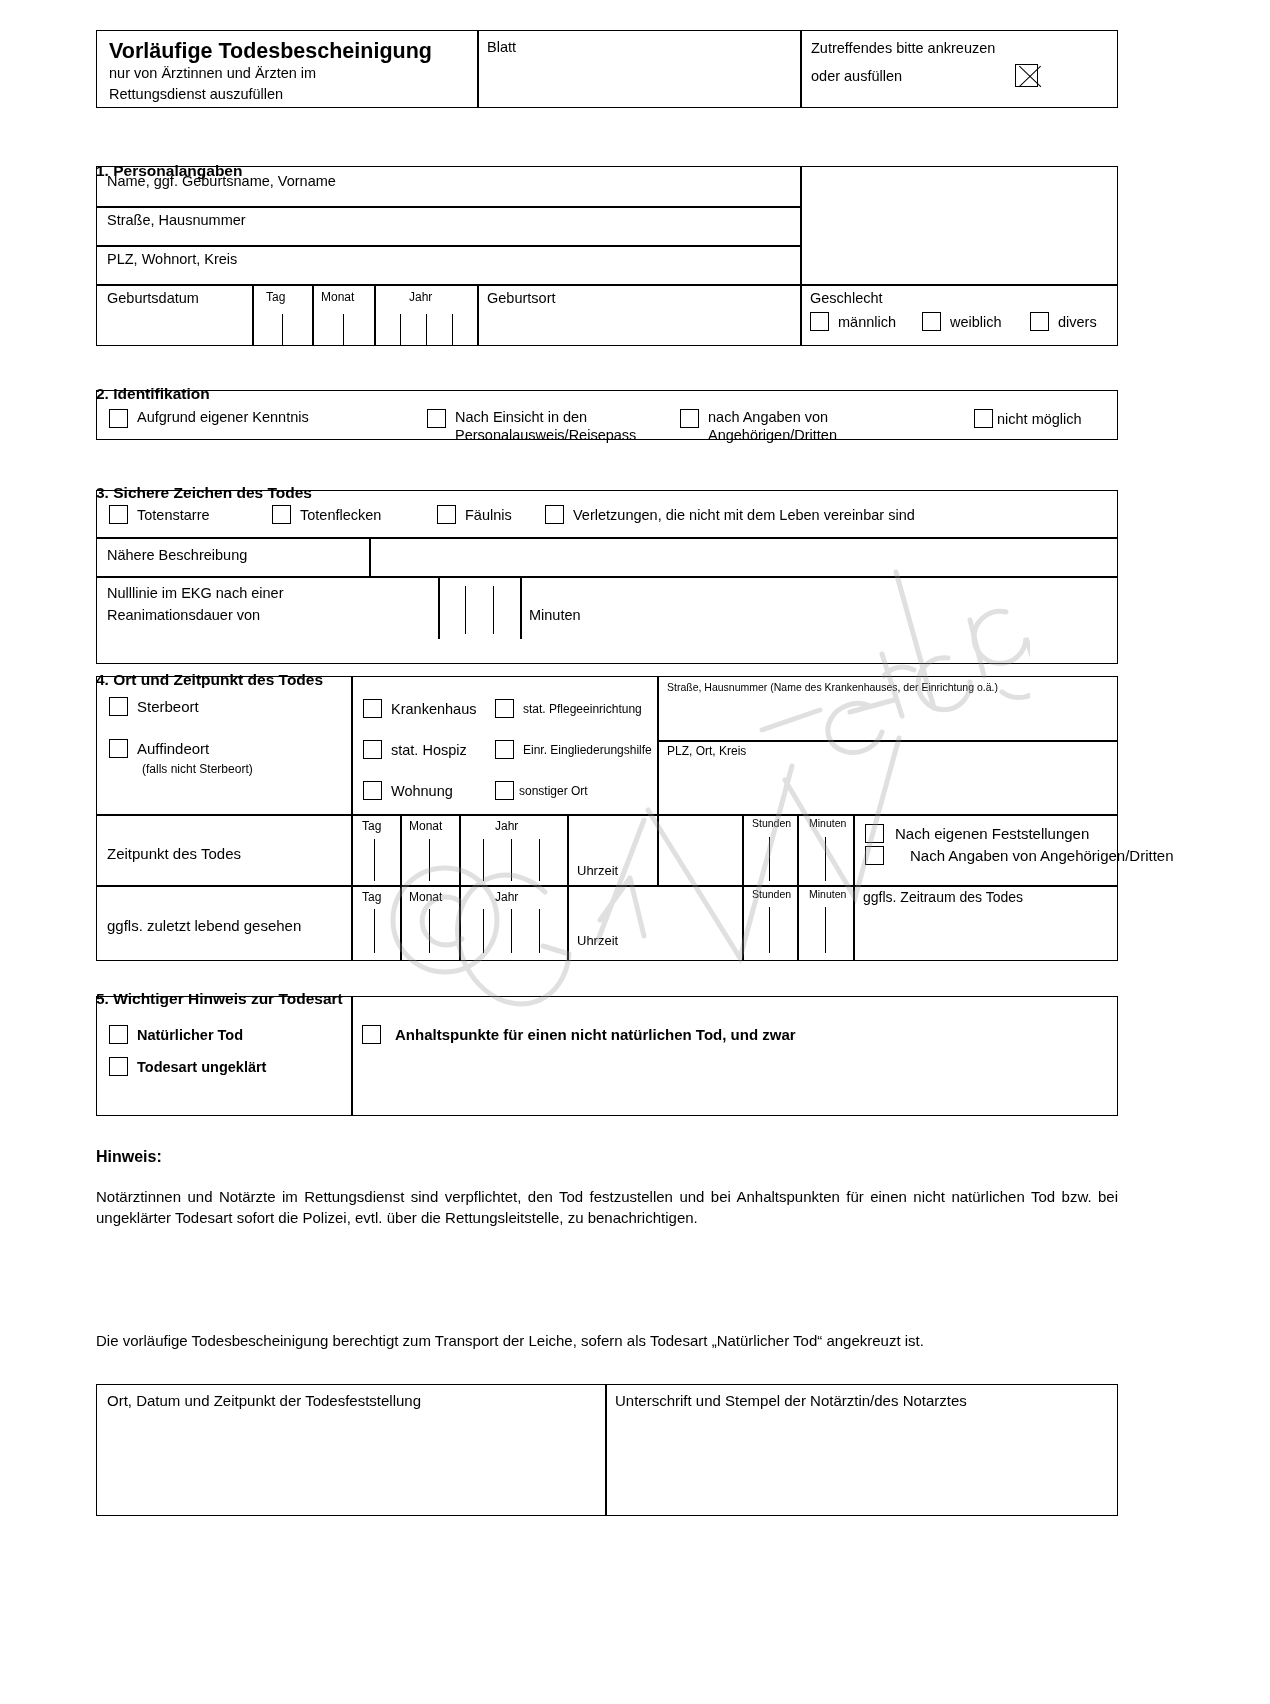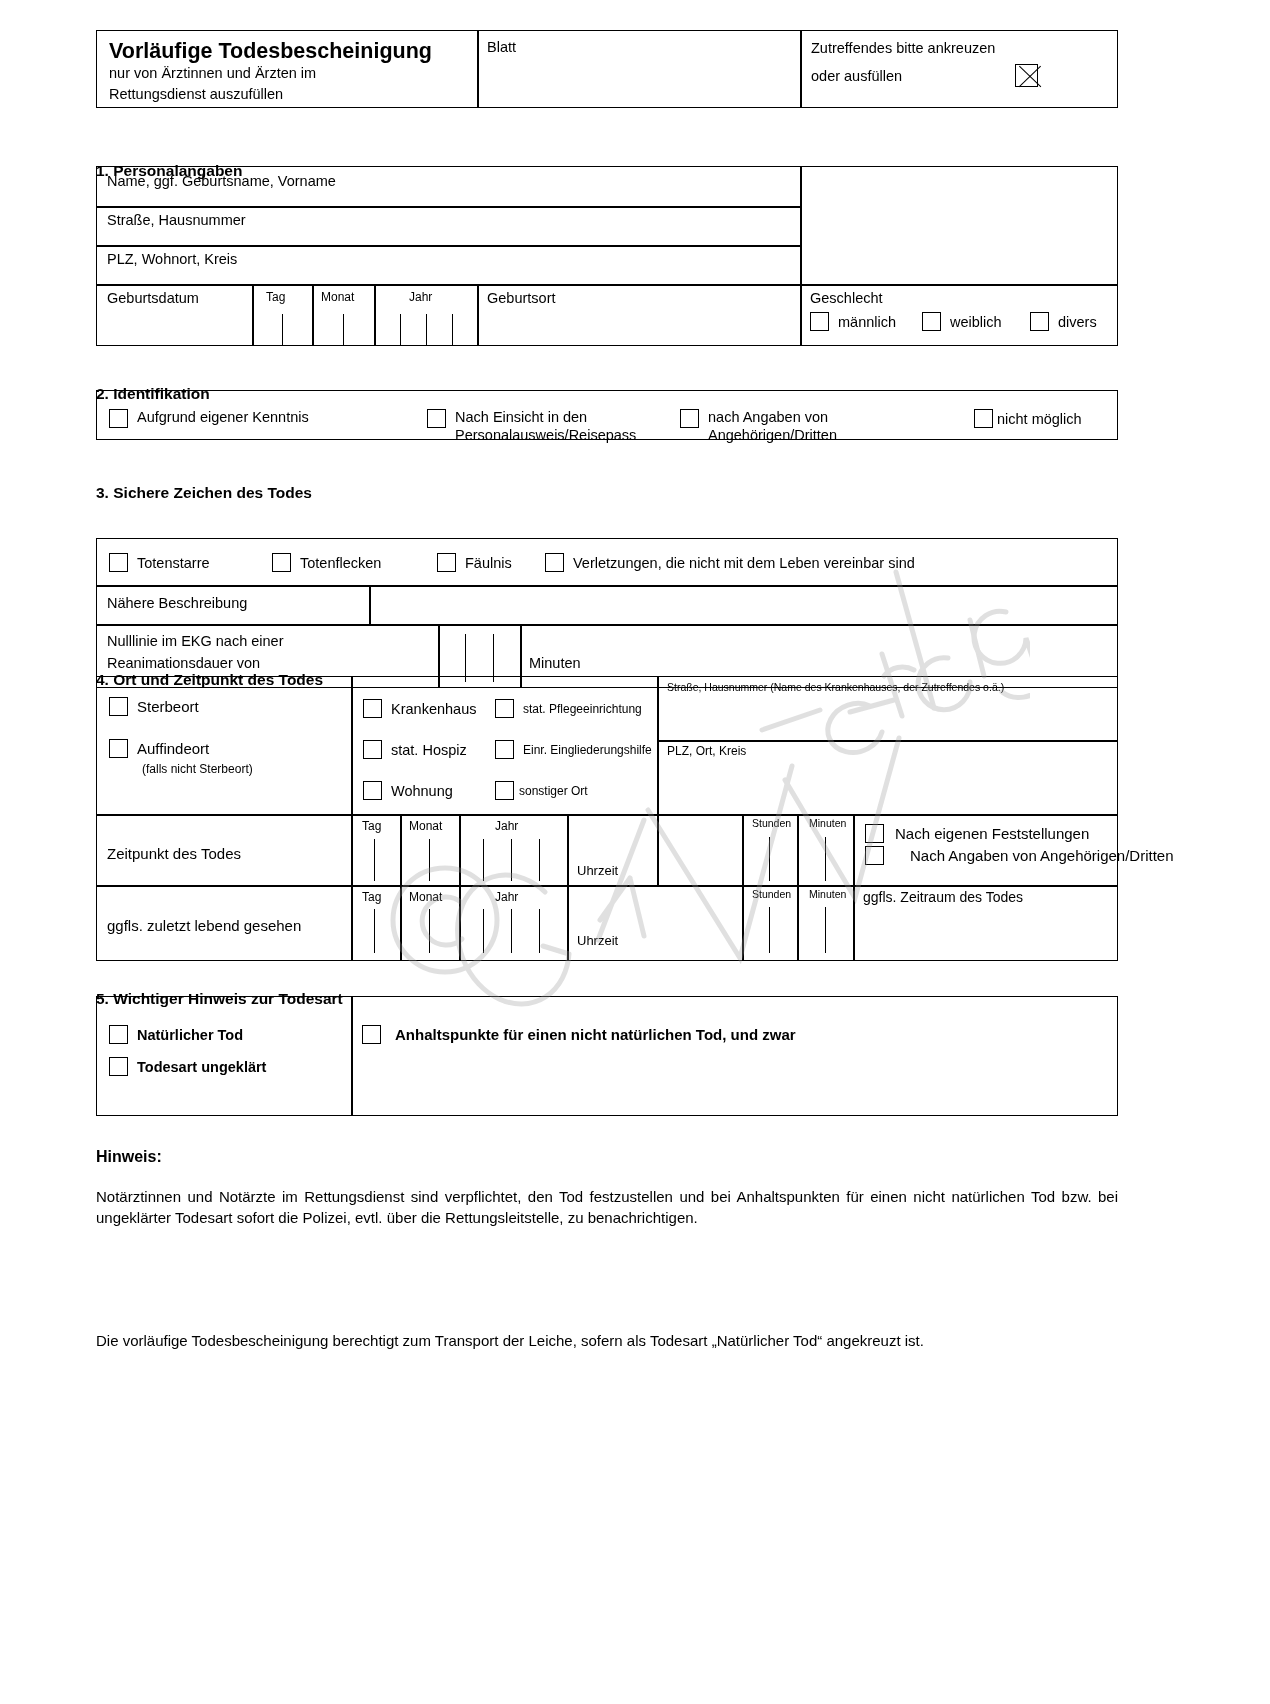--- a/index.html
+++ b/index.html
@@ -255,21 +255,21 @@
     </div>
 
     <div class="cb-row" style="left:877px;top:18px;gap:4px;" data-name="identification-option-4">
       <span class="cb" data-name="checkbox-not-possible"></span>
       <span class="txt" data-name="identification-option-4-label">nicht möglich</span>
     </div>
   </div>
 
   <div class="sec-head" style="left:96px;top:468px;" data-name="section-3-heading">3. Sichere Zeichen des Todes</div>
 
-  <div class="frame" style="position:absolute;left:96px;top:490px;width:1022px;height:150px;margin-top:48px;" data-name="section-3-box">
+  <div class="frame" style="position:absolute;left:96px;top:490px;width:1022px;height:174px;" data-name="section-3-box">
     <div class="hline" style="left:0;top:46px;width:1020px;" data-name="section3-rule-1"></div>
     <div class="hline" style="left:0;top:85px;width:1020px;" data-name="section3-rule-2"></div>
 
     <div class="cb-row" style="left:12px;top:14px;" data-name="death-sign-1">
       <span class="cb" data-name="checkbox-rigor-mortis"></span>
       <span class="txt" data-name="death-sign-1-label">Totenstarre</span>
     </div>
     <div class="cb-row" style="left:175px;top:14px;" data-name="death-sign-2">
       <span class="cb" data-name="checkbox-livor-mortis"></span>
       <span class="txt" data-name="death-sign-2-label">Totenflecken</span>
@@ -337,21 +337,21 @@
     </div>
     <div class="cb-row" style="left:266px;top:104px;" data-name="location-type-home">
       <span class="cb" data-name="checkbox-home"></span>
       <span class="txt" data-name="location-type-home-label">Wohnung</span>
     </div>
     <div class="cb-row" style="left:398px;top:104px;gap:5px;" data-name="location-type-other">
       <span class="cb" data-name="checkbox-other-place"></span>
       <span class="txt-sm" data-name="location-type-other-label">sonstiger Ort</span>
     </div>
 
-    <div class="lbl-xs" style="position:absolute;left:570px;top:5px;" data-name="address-label">Straße, Hausnummer (Name des Krankenhauses, der Zutreffendes o.ä.)</div>
+    <div class="lbl-xs" style="position:absolute;left:570px;top:5px;" data-name="address-label">Straße, Hausnummer (Name des Krankenhauses, der Einrichtung o.ä.)</div>
     <div style="position:absolute;left:570px;top:22px;width:440px;height:36px;" data-name="address-input"></div>
     <div class="lbl-sm" style="position:absolute;left:570px;top:68px;" data-name="city-label">PLZ, Ort, Kreis</div>
     <div style="position:absolute;left:570px;top:88px;width:440px;height:42px;" data-name="city-input"></div>
 
     <div class="lbl" style="position:absolute;left:10px;top:168px;font-size:15px;" data-name="time-of-death-label">Zeitpunkt des Todes</div>
 
     <div class="vline" style="left:254px;top:137px;height:71px;" data-name="tod-div-0"></div>
     <div class="vline" style="left:303px;top:137px;height:71px;" data-name="tod-div-1"></div>
     <div class="vline" style="left:362px;top:137px;height:71px;" data-name="tod-div-2"></div>
     <div class="vline" style="left:470px;top:137px;height:71px;" data-name="tod-div-3"></div>
@@ -429,14 +429,21 @@
       <span class="txt-b" style="font-size:15px;" data-name="unnatural-death-label">Anhaltspunkte für einen nicht natürlichen Tod, und zwar</span>
     </div>
     <div style="position:absolute;left:265px;top:58px;width:740px;height:55px;" data-name="unnatural-death-detail-input"></div>
   </div>
 
   <div style="position:absolute;left:96px;top:1148px;font-size:16px;font-weight:bold;" data-name="notice-heading">Hinweis:</div>
 
   <div class="para" style="left:96px;top:1186px;width:1022px;" data-name="notice-paragraph-1">Notärztinnen und Notärzte im Rettungsdienst sind verpflichtet, den Tod festzustellen und bei Anhaltspunkten für einen nicht natürlichen Tod bzw. bei ungeklärter Todesart sofort die Polizei, evtl. über die Rettungsleitstelle, zu benachrichtigen.</div>
   <div class="para" style="left:96px;top:1330px;width:1022px;text-align:left;" data-name="notice-paragraph-3">Die vorläufige Todesbescheinigung berechtigt zum Transport der Leiche, sofern als Todesart „Natürlicher Tod“ angekreuzt ist.</div>
 
+  <div class="frame" style="position:absolute;left:96px;top:1384px;width:1022px;height:132px;" data-name="footer-box">
+    <div class="vline" style="left:508px;top:0;height:130.5px;" data-name="footer-divider"></div>
+    <div class="lbl" style="position:absolute;left:10px;top:7px;font-size:15px;" data-name="footer-left-label">Ort, Datum und Zeitpunkt der Todesfeststellung</div>
+    <div class="lbl" style="position:absolute;left:518px;top:7px;font-size:15px;" data-name="footer-right-label">Unterschrift und Stempel der Notärztin/des Notarztes</div>
+    <div style="position:absolute;left:8px;top:34px;width:494px;height:92px;" data-name="footer-left-input"></div>
+    <div style="position:absolute;left:516px;top:34px;width:498px;height:92px;" data-name="footer-right-input"></div>
+  </div>
 
 </div>
 
 </body></html>

